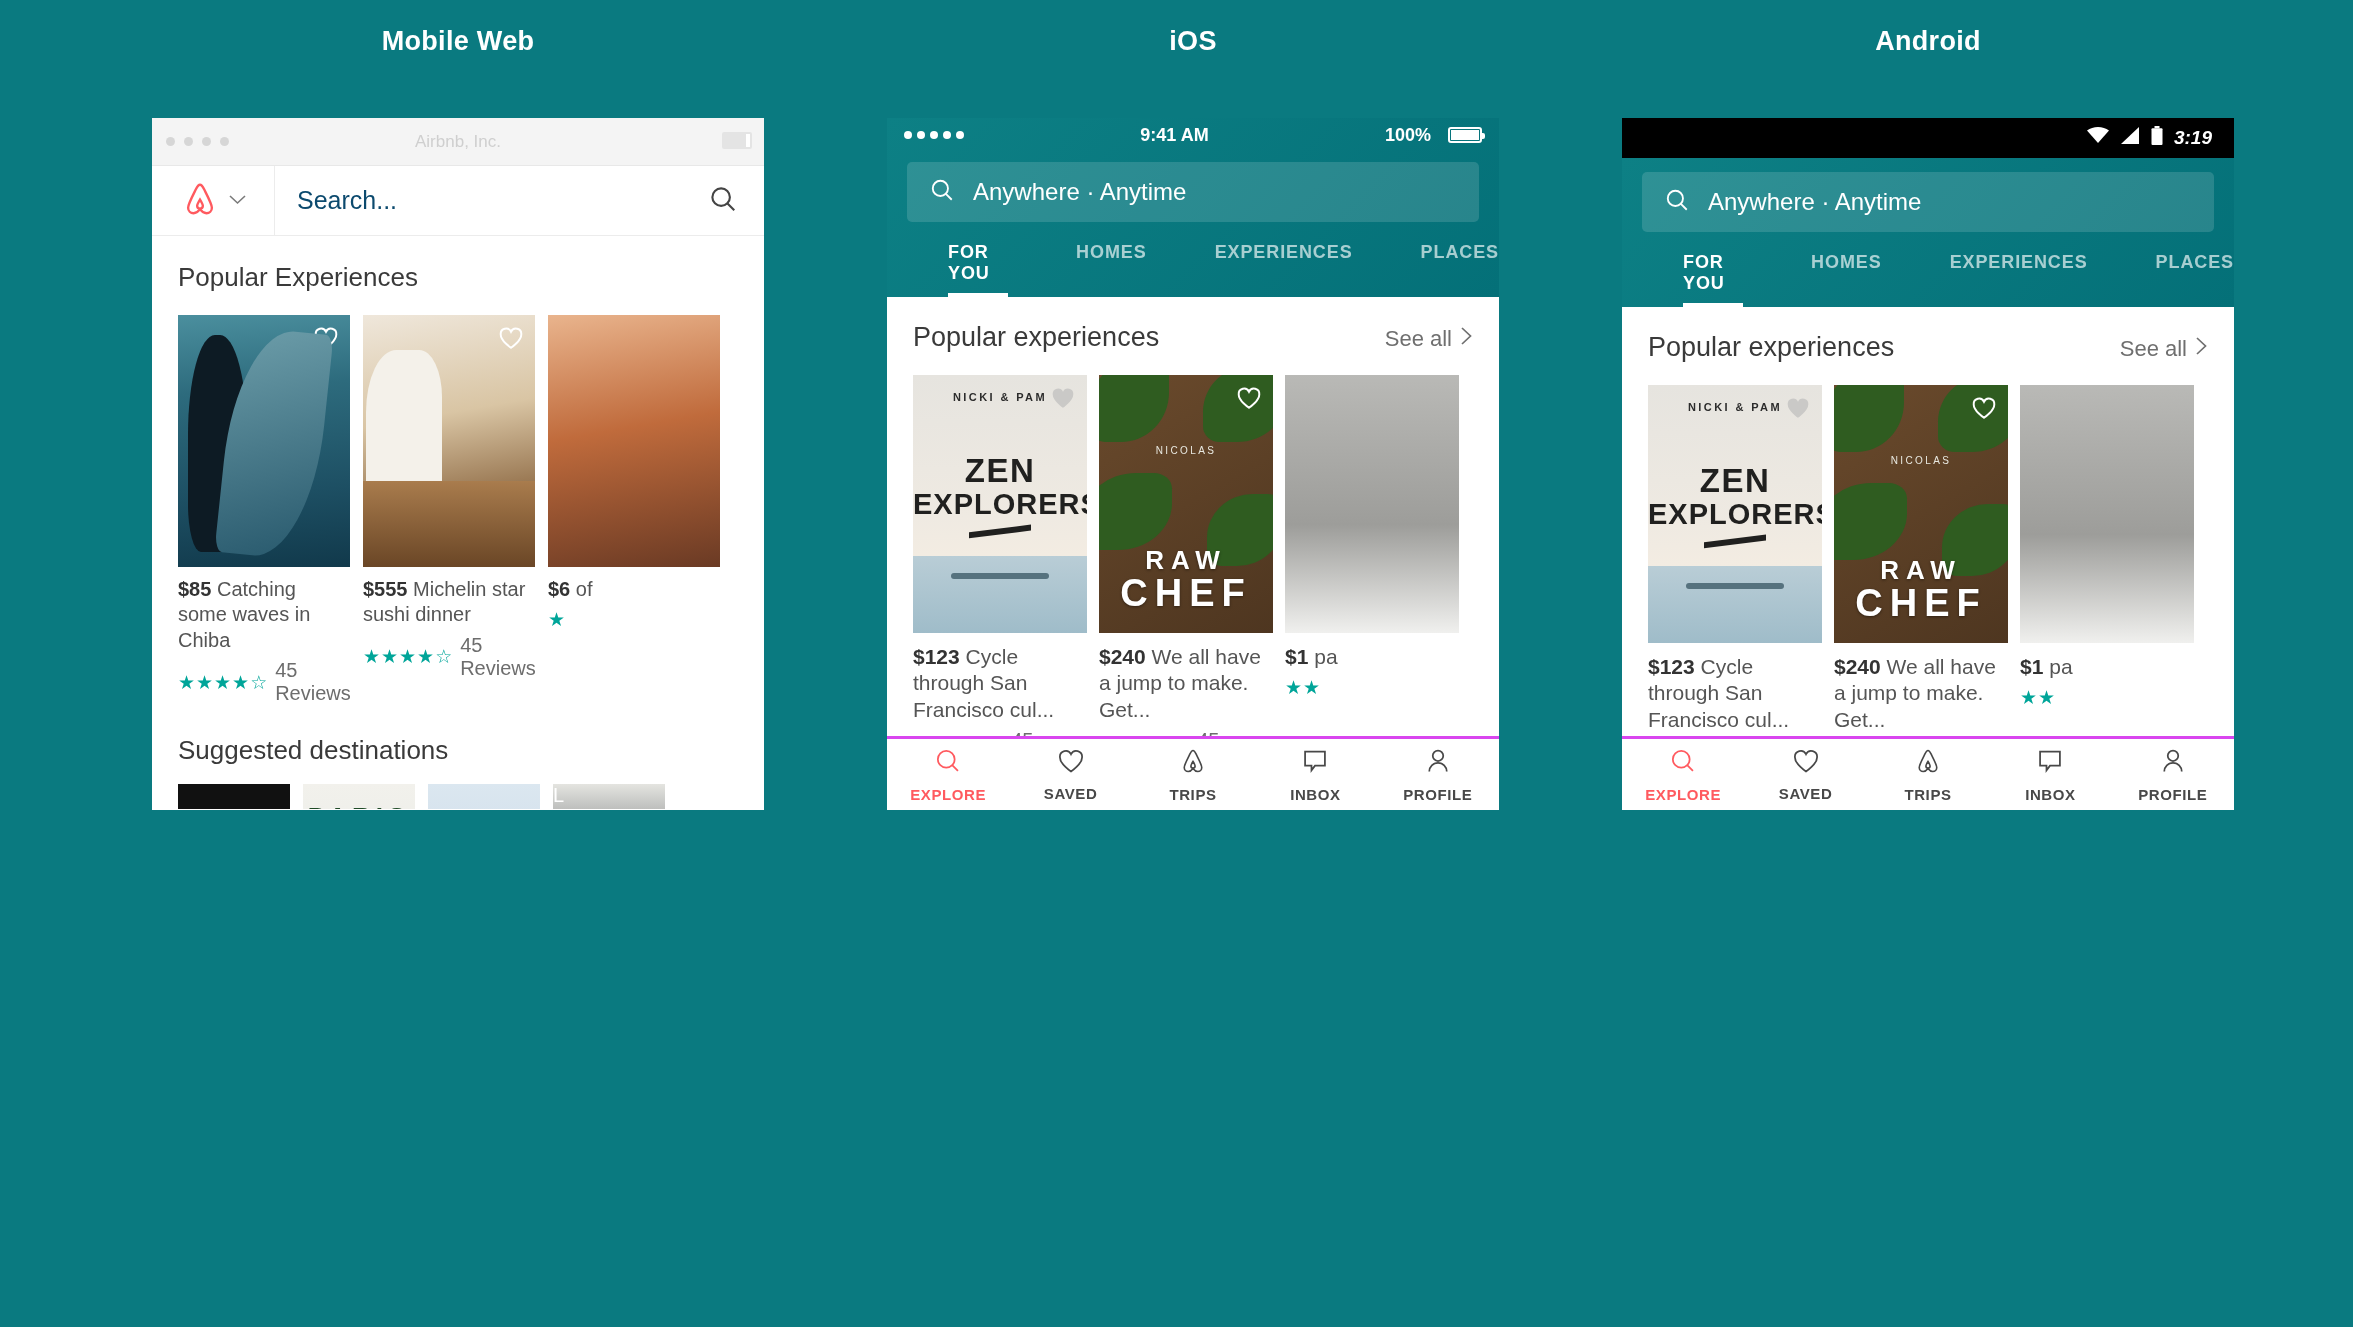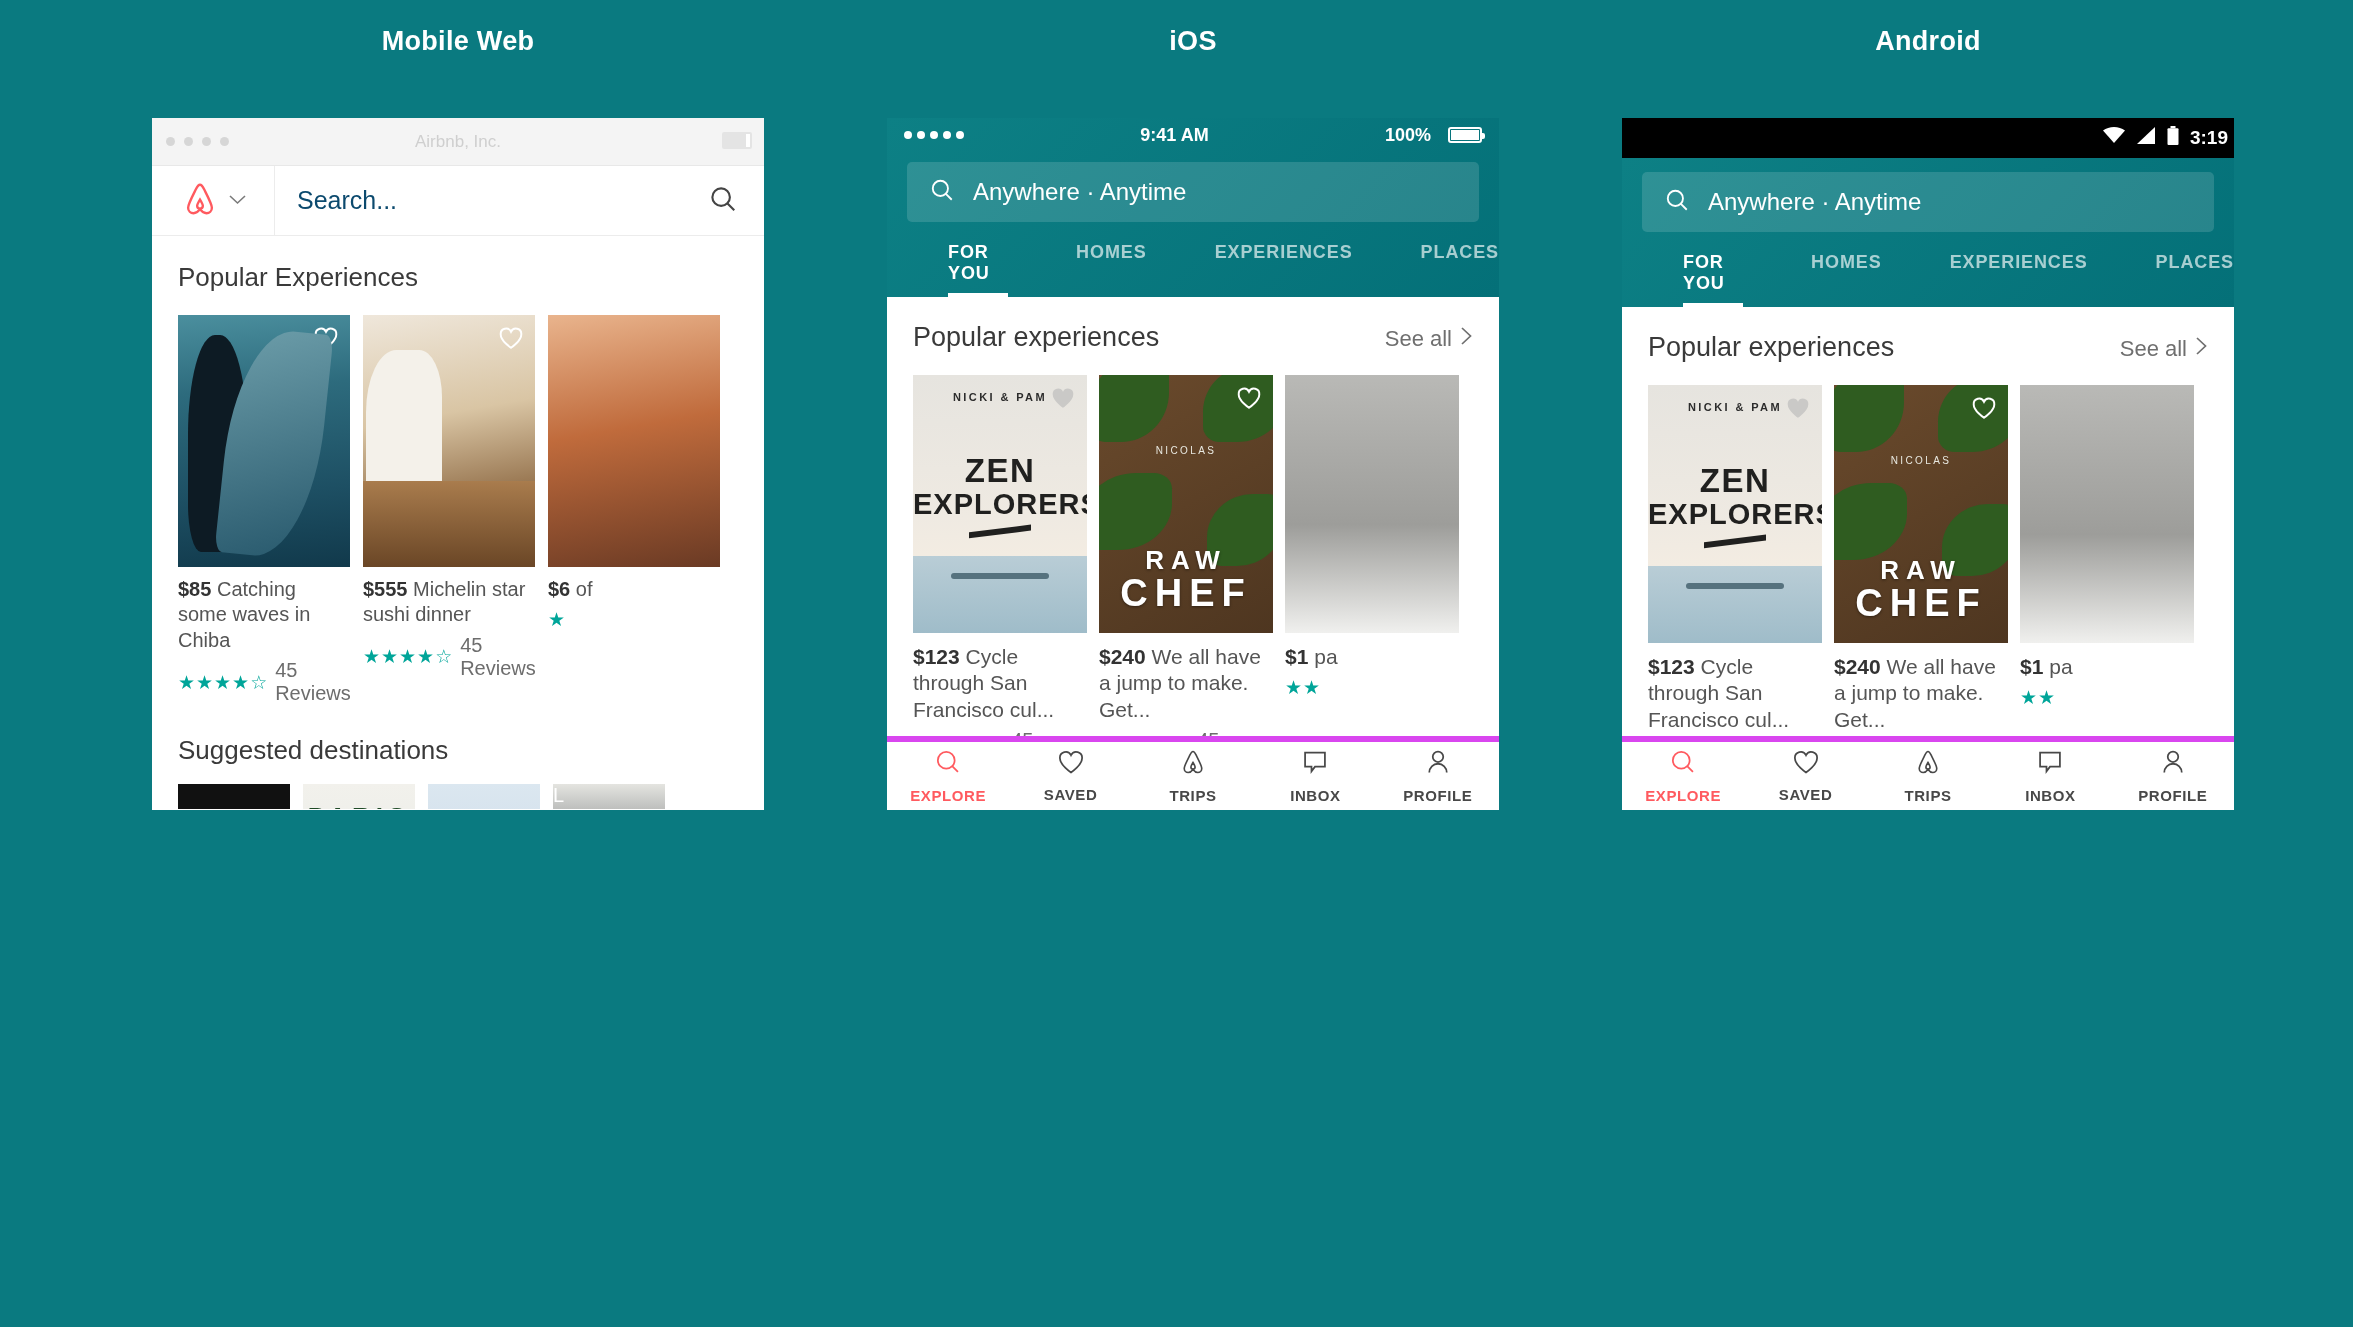--- a/index.html
+++ b/index.html
@@ -76,21 +76,21 @@
   .sig-dots i { width: 8px; height: 8px; border-radius: 50%; background: #fff; display: block; }
   .ios-batt-wrap { display: flex; align-items: center; gap: 17px; }
   .ios-batt {
     width: 34px; height: 16px; border: 2px solid #fff; border-radius: 3px; position: relative;
   }
   .ios-batt::before { content:""; position:absolute; left:1px; top:1px; bottom:1px; right:1px; background:#fff; }
   .ios-batt::after { content:""; position:absolute; right:-5px; top:4px; width:3px; height:6px; background:#fff; border-radius:0 2px 2px 0; }
 
   .and-statusbar {
     height: 40px; background: #000; display: flex; align-items: center; justify-content: flex-end;
-    gap: 11px; padding: 0 6px; color: #fff; font-size: 19px; font-weight: bold;
+    gap: 11px; padding: 0 22px; color: #fff; font-size: 19px; font-weight: bold; font-style: italic;
   }
 
   .searchbar {
     margin: 10px 20px 0 20px; height: 60px; border-radius: 5px;
     background: rgba(255,255,255,0.14); display: flex; align-items: center; gap: 18px; padding: 0 22px;
   }
   .searchbar-text { color: #fff; font-size: 24px; }
 
   .tabs { display: flex; gap: 32px; padding: 20px 0 0 25px; }
   .tab { font-size: 18px; font-weight: bold; letter-spacing: .9px; color: rgba(255,255,255,.65); padding-bottom: 13px; position: relative; margin-left: 36px; }
@@ -110,21 +110,21 @@
   .p-text { font-size: 21px; color: #555; line-height: 1.25; margin-top: 11px; }
   .p-price { font-weight: bold; color: #333; }
   .p-stars { margin-top: 6px; display: flex; align-items: center; gap: 8px; }
   .rev { font-size: 20px; color: #6d6d6d; }
   .stars { color: #00a599; font-size: 19px; letter-spacing: 1px; }
 
   .dest-rail { display: flex; gap: 12px; padding: 18px 0 0 26px; }
 
   .tabbar {
     position: absolute; left: 0; right: 0; bottom: 0; height: 74px; background: #fff;
-    border-top: 6px solid #d946ef; display: flex; align-items: center;
+    border-top: 3px solid #d946ef; display: flex; align-items: center;
   }
   .tabbar-item { flex: 1; display: flex; flex-direction: column; align-items: center; gap: 7px; }
   .tabbar-label { font-size: 15px; font-weight: bold; letter-spacing: .6px; color: #484848; }
   .tabbar-item.active .tabbar-label { color: #ff5a5f; }
 
   
   .img-surf { background: linear-gradient(175deg,#4b8f9e 0%,#2d6b7d 30%,#1d4f63 70%,#11394b 100%); }
   .img-surf::before {
     content:""; position:absolute; left:6%; top:8%; width:34%; height:86%;
     background:#0d1b24; border-radius:46% 46% 22% 22%;

